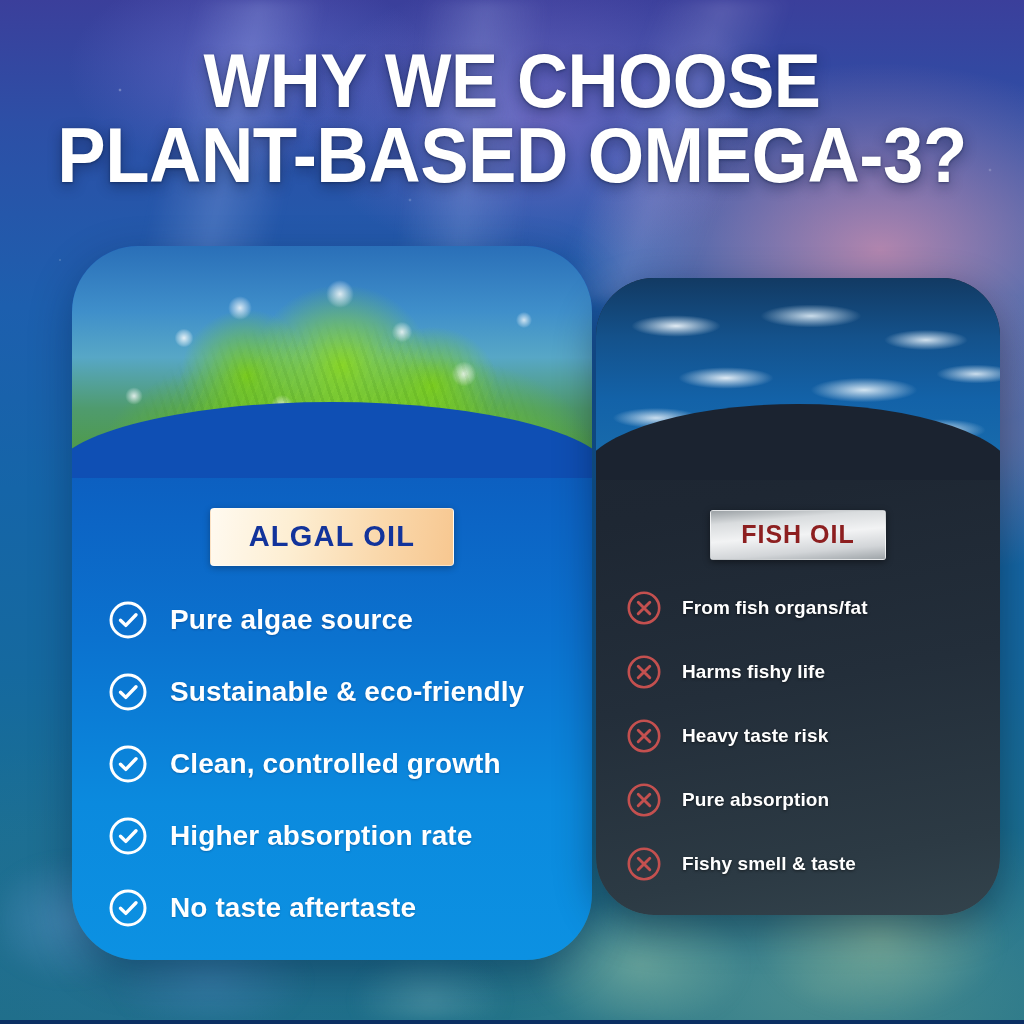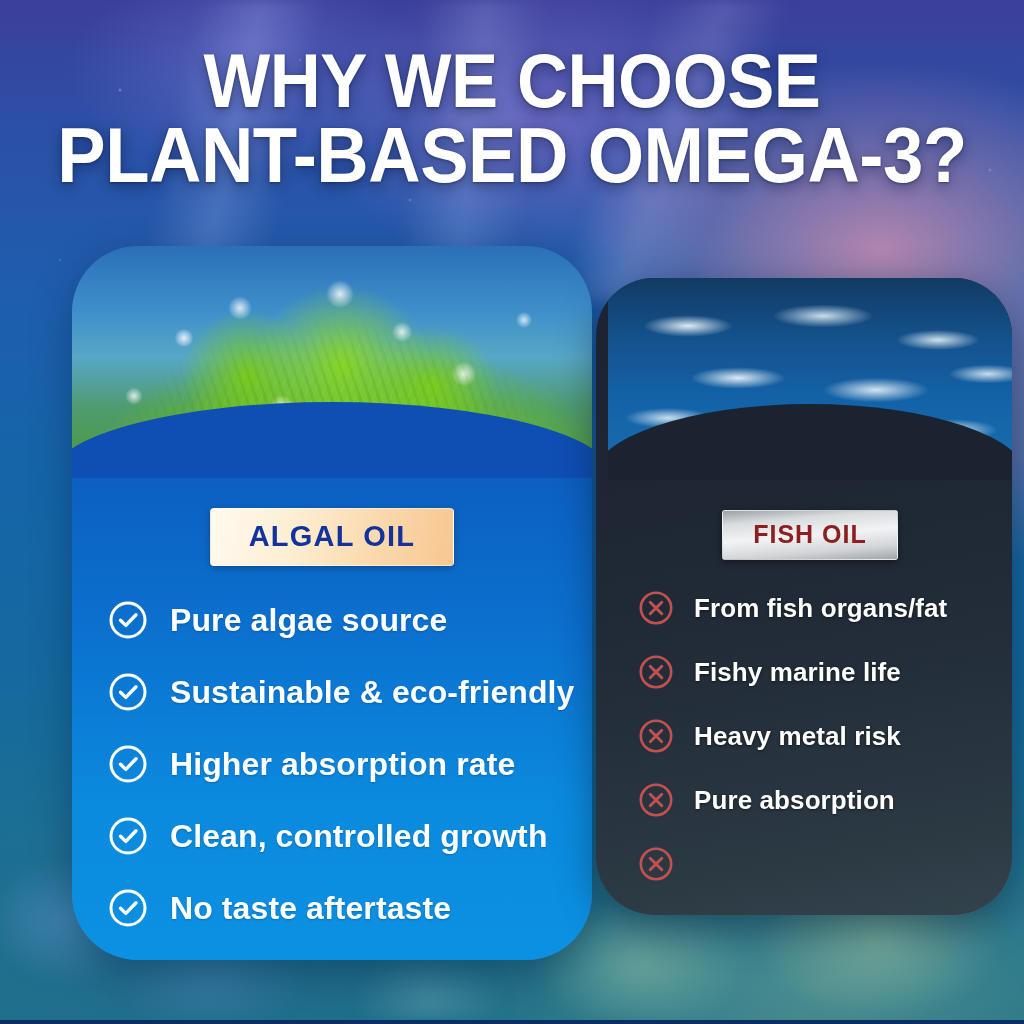--- a/index.html
+++ b/index.html
@@ -61,21 +61,20 @@
     left:72px;top:246px;width:520px;height:714px;border-radius:66px;
     background:linear-gradient(180deg,#0f4fb4 0%,#0d57ba 22%,#0b72cf 55%,#0b8ade 78%,#0c91e2 100%);
     box-shadow:0 14px 40px rgba(3,20,55,.35);
     z-index:3;
   }
   .card-fish{
     left:596px;top:278px;width:404px;height:637px;border-radius:58px;
     background:linear-gradient(170deg,#1b2330 0%,#1e2733 35%,#232e3a 62%,#2c3a44 88%,#33434c 100%);
     box-shadow:0 14px 40px rgba(3,12,30,.42);
     z-index:4;
-    padding-left:12px;
   }
 
   
   .photo{position:relative;width:100%;overflow:hidden;}
   .photo-algal{height:232px;}
   .photo-fish{height:202px;}
   .photo-mask{position:absolute;left:-4%;bottom:-74px;width:108%;height:150px;border-radius:50%;}
   .card-algal .photo-mask{background:#0f4fb4;}
   .card-fish .photo-mask{background:#1b2330;}
 
@@ -143,22 +142,22 @@
   .list{list-style:none;margin:0;padding:0;}
   .list-algal{margin:34px 0 0 36px;}
   .list-fish{margin:30px 0 0 30px;}
   .item{display:flex;align-items:center;}
   .list-algal .item{margin-bottom:32px;}
   .list-fish .item{margin-bottom:28px;}
   .ico{flex:0 0 auto;display:block;}
   .ico-check{width:40px;height:40px;margin-right:22px;}
   .ico-x{width:36px;height:36px;margin-right:20px;}
   .txt{color:#ffffff;font-weight:700;}
-  .txt-algal{font-size:32px;letter-spacing:.1px;text-shadow:0 1px 2px rgba(0,30,80,.3);}
-  .txt-fish{font-size:26px;letter-spacing:.1px;text-shadow:0 1px 3px rgba(0,0,0,.55);}
+  .txt-algal{font-size:28px;letter-spacing:.1px;text-shadow:0 1px 2px rgba(0,30,80,.3);}
+  .txt-fish{font-size:19px;letter-spacing:.1px;text-shadow:0 1px 3px rgba(0,0,0,.55);}
 </style>
 </head>
 <body>
 
 <div class="stage">
 
   <div class="bg">
     <div class="bg-rays"></div>
     <div class="bg-coral"></div>
     <div class="bg-specks"></div>
@@ -193,28 +192,28 @@
           <circle cx="20" cy="20" r="17" fill="none" stroke="#ffffff" stroke-width="3"></circle>
           <path d="M12.5 20.3 L17.8 25.4 L28 14.8" fill="none" stroke="#ffffff" stroke-width="3.4" stroke-linecap="round" stroke-linejoin="round"></path>
         </svg>
         <span class="txt txt-algal">Sustainable &amp; eco-friendly</span>
       </li>
       <li class="item">
         <svg class="ico ico-check" viewBox="0 0 40 40">
           <circle cx="20" cy="20" r="17" fill="none" stroke="#ffffff" stroke-width="3"></circle>
           <path d="M12.5 20.3 L17.8 25.4 L28 14.8" fill="none" stroke="#ffffff" stroke-width="3.4" stroke-linecap="round" stroke-linejoin="round"></path>
         </svg>
+        <span class="txt txt-algal">Clean, controlled growth</span>
+      </li>
+      <li class="item">
+        <svg class="ico ico-check" viewBox="0 0 40 40">
+          <circle cx="20" cy="20" r="17" fill="none" stroke="#ffffff" stroke-width="3"></circle>
+          <path d="M12.5 20.3 L17.8 25.4 L28 14.8" fill="none" stroke="#ffffff" stroke-width="3.4" stroke-linecap="round" stroke-linejoin="round"></path>
+        </svg>
         <span class="txt txt-algal">Higher absorption rate</span>
-      </li>
-      <li class="item">
-        <svg class="ico ico-check" viewBox="0 0 40 40">
-          <circle cx="20" cy="20" r="17" fill="none" stroke="#ffffff" stroke-width="3"></circle>
-          <path d="M12.5 20.3 L17.8 25.4 L28 14.8" fill="none" stroke="#ffffff" stroke-width="3.4" stroke-linecap="round" stroke-linejoin="round"></path>
-        </svg>
-        <span class="txt txt-algal">Clean, controlled growth</span>
       </li>
       <li class="item">
         <svg class="ico ico-check" viewBox="0 0 40 40">
           <circle cx="20" cy="20" r="17" fill="none" stroke="#ffffff" stroke-width="3"></circle>
           <path d="M12.5 20.3 L17.8 25.4 L28 14.8" fill="none" stroke="#ffffff" stroke-width="3.4" stroke-linecap="round" stroke-linejoin="round"></path>
         </svg>
         <span class="txt txt-algal">No taste aftertaste</span>
       </li>
     </ul>
   </div>
@@ -235,38 +234,39 @@
           <circle cx="18" cy="18" r="15.2" fill="none" stroke="#c4504f" stroke-width="2.6"></circle>
           <path d="M12.2 12.2 L23.8 23.8 M23.8 12.2 L12.2 23.8" fill="none" stroke="#c4504f" stroke-width="2.9" stroke-linecap="round"></path>
         </svg>
         <span class="txt txt-fish">From fish organs/fat</span>
       </li>
       <li class="item">
         <svg class="ico ico-x" viewBox="0 0 36 36">
           <circle cx="18" cy="18" r="15.2" fill="none" stroke="#c4504f" stroke-width="2.6"></circle>
           <path d="M12.2 12.2 L23.8 23.8 M23.8 12.2 L12.2 23.8" fill="none" stroke="#c4504f" stroke-width="2.9" stroke-linecap="round"></path>
         </svg>
-        <span class="txt txt-fish">Fishy marine life</span>
-      </li>
-      <li class="item">
-        <svg class="ico ico-x" viewBox="0 0 36 36">
-          <circle cx="18" cy="18" r="15.2" fill="none" stroke="#c4504f" stroke-width="2.6"></circle>
-          <path d="M12.2 12.2 L23.8 23.8 M23.8 12.2 L12.2 23.8" fill="none" stroke="#c4504f" stroke-width="2.9" stroke-linecap="round"></path>
-        </svg>
-        <span class="txt txt-fish">Heavy metal risk</span>
+        <span class="txt txt-fish">Harms fishy life</span>
+      </li>
+      <li class="item">
+        <svg class="ico ico-x" viewBox="0 0 36 36">
+          <circle cx="18" cy="18" r="15.2" fill="none" stroke="#c4504f" stroke-width="2.6"></circle>
+          <path d="M12.2 12.2 L23.8 23.8 M23.8 12.2 L12.2 23.8" fill="none" stroke="#c4504f" stroke-width="2.9" stroke-linecap="round"></path>
+        </svg>
+        <span class="txt txt-fish">Heavy taste risk</span>
       </li>
       <li class="item">
         <svg class="ico ico-x" viewBox="0 0 36 36">
           <circle cx="18" cy="18" r="15.2" fill="none" stroke="#c4504f" stroke-width="2.6"></circle>
           <path d="M12.2 12.2 L23.8 23.8 M23.8 12.2 L12.2 23.8" fill="none" stroke="#c4504f" stroke-width="2.9" stroke-linecap="round"></path>
         </svg>
         <span class="txt txt-fish">Pure absorption</span>
       </li>
       <li class="item">
         <svg class="ico ico-x" viewBox="0 0 36 36">
           <circle cx="18" cy="18" r="15.2" fill="none" stroke="#c4504f" stroke-width="2.6"></circle>
           <path d="M12.2 12.2 L23.8 23.8 M23.8 12.2 L12.2 23.8" fill="none" stroke="#c4504f" stroke-width="2.9" stroke-linecap="round"></path>
         </svg>
+        <span class="txt txt-fish">Fishy smell &amp; taste</span>
       </li>
     </ul>
   </div>
 
 </div>
 
 </body></html>

